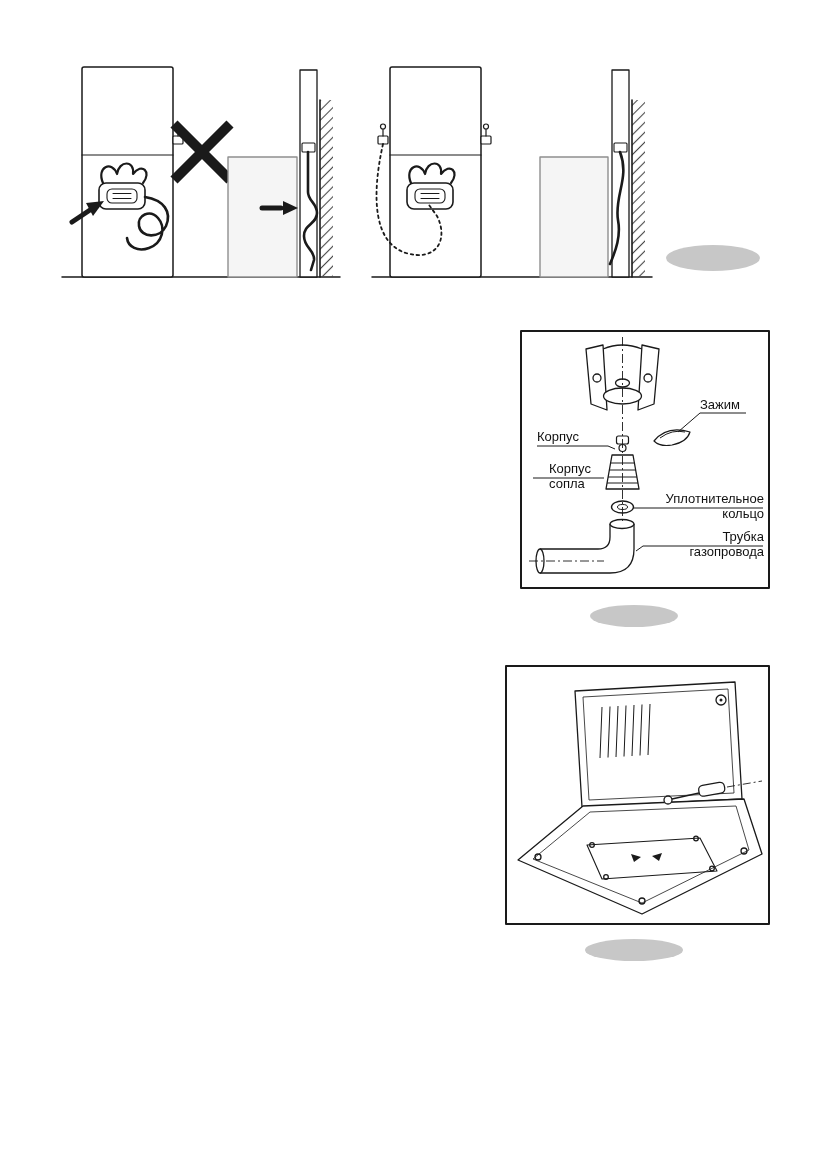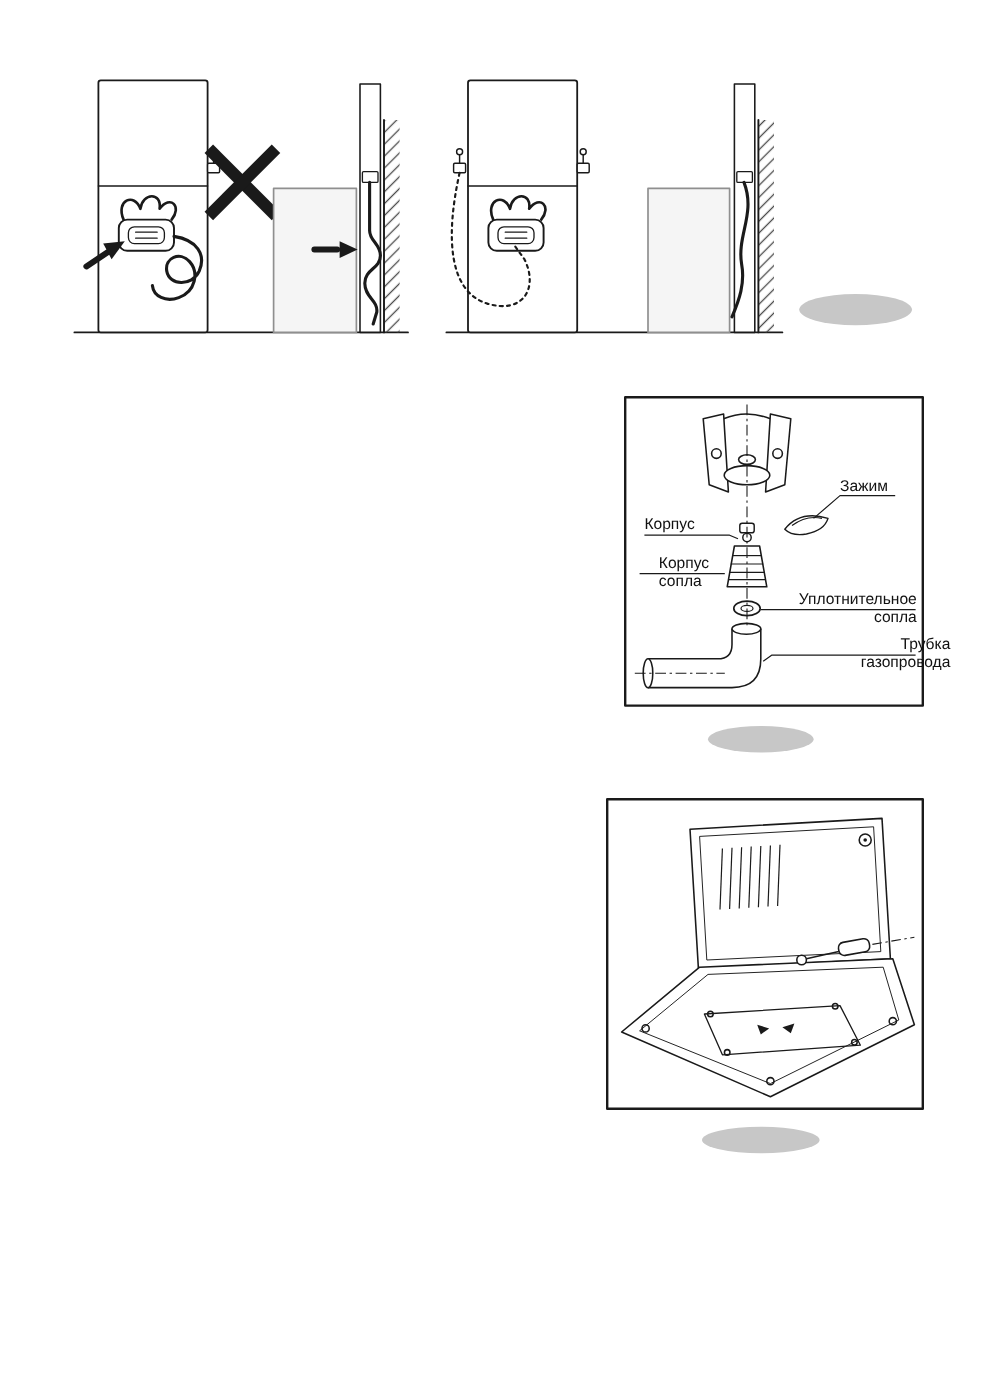--- a/index.html
+++ b/index.html
@@ -174,17 +174,17 @@
     </g>
 
     <ellipse cx="634" cy="950" rx="49" ry="11" fill="#c7c7c7"></ellipse>
   </svg>
 
   <div class="label" style="left:700px;top:397px;">Зажим</div>
   <div class="label" style="left:537px;top:429px;">Корпус</div>
   <div class="label" style="left:549px;top:461px;">Корпус
 сопла</div>
   <div class="label right" style="left:636px;top:491px;width:128px;">Уплотнительное
-сопла</div>
-  <div class="label right" style="left:680px;top:529px;width:112px;">Трубка
+кольцо</div>
+  <div class="label right" style="left:652px;top:529px;width:112px;">Трубка
 газопровода</div>
 
 </div>
 
 </body></html>

